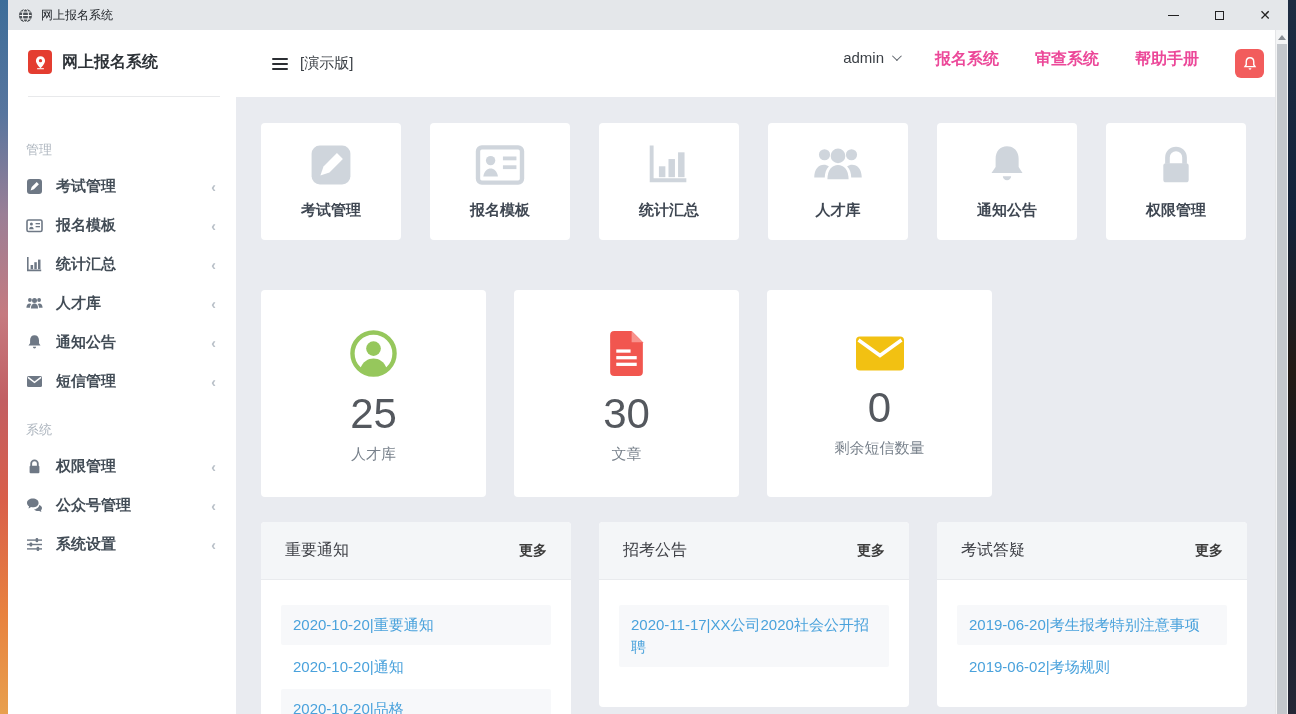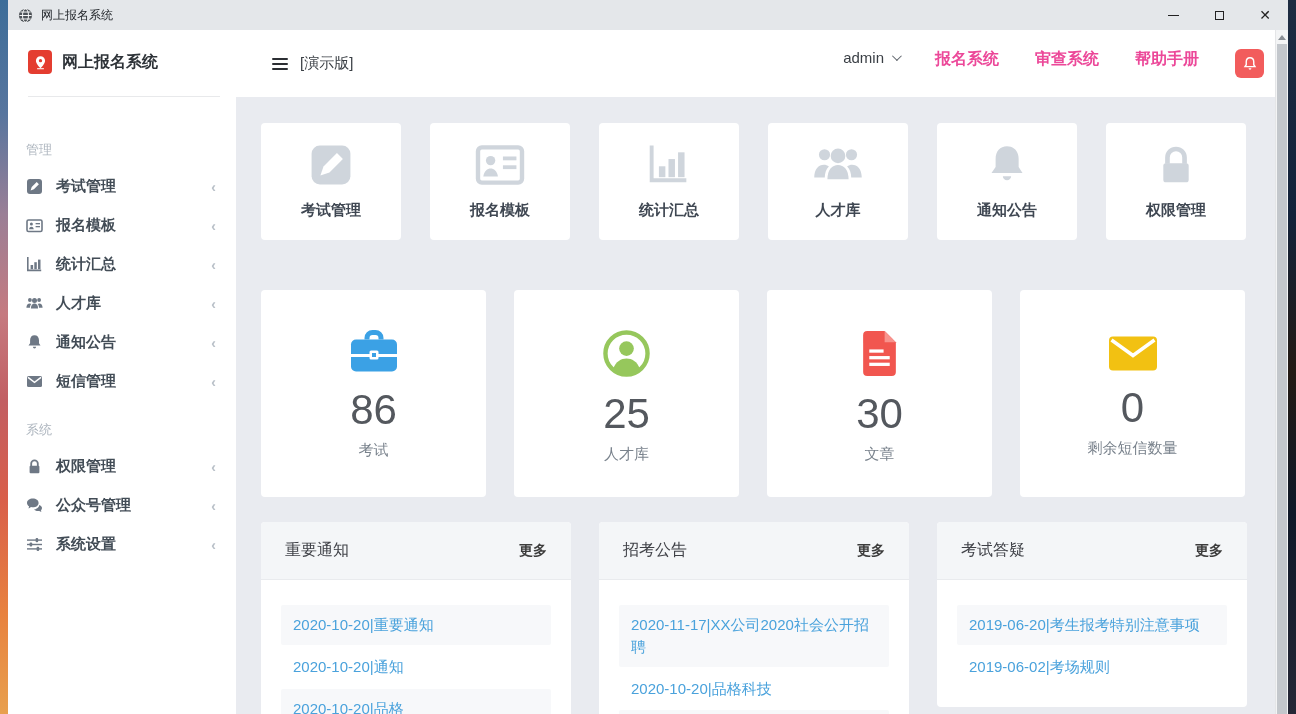--- a/index.html
+++ b/index.html
@@ -311,31 +311,20 @@
               <svg width="44" height="44" viewBox="0 0 17 17" fill="currentColor">
                   <path d="M5.2 8V5.6a3.3 3.3 0 0 1 6.6 0V8" fill="none" stroke="currentColor" stroke-width="1.8"></path>
                   <rect x="3.6" y="7.8" width="9.8" height="7.4" rx="1"></rect>
                 </svg>
               <span class="label">权限管理</span>
             </div>
           </div>
 
           <div class="stat-row">
             <div class="stat-card">
-              <svg class="c-blue" width="48" height="43" viewBox="0 0 48 43" fill="currentColor">
-                  <path d="M17 9.5V8a5.5 5.5 0 0 1 5.5-5.5h3A5.5 5.5 0 0 1 31 8v1.5" fill="none" stroke="currentColor" stroke-width="5"></path>
-                  <rect x="1" y="9.5" width="46" height="32" rx="5"></rect>
-                  <rect x="1" y="24" width="46" height="3" fill="#fff"></rect>
-                  <rect x="19.5" y="20.5" width="9" height="9" rx="1.5" fill="#fff"></rect>
-                  <rect x="22" y="23" width="4" height="4"></rect>
-                </svg>
-              <div class="stat-value">86</div>
-              <div class="stat-label">考试</div>
-            </div>
-            <div class="stat-card">
               <svg class="c-green" width="47" height="47" viewBox="0 0 48 48" fill="currentColor">
                   <circle cx="24" cy="24" r="21.5" fill="none" stroke="currentColor" stroke-width="4.5"></circle>
                   <circle cx="24" cy="19" r="7.5"></circle>
                   <path d="M10.5 39.5c2.5-7.5 8-10.5 13.5-10.5s11 3 13.5 10.5a21.5 21.5 0 0 1-27 0z"></path>
                 </svg>
               <div class="stat-value">25</div>
               <div class="stat-label">人才库</div>
             </div>
             <div class="stat-card">
               <svg class="c-red" width="37" height="47" viewBox="0 0 36 46" fill="currentColor">
@@ -370,21 +359,20 @@
                 <a class="panel-item">2020-10-20|品格</a>
               </div>
             </div>
             <div class="panel">
               <div class="panel-head">
                 <span class="panel-title">招考公告</span>
                 <span class="panel-more">更多</span>
               </div>
               <div class="panel-list">
                 <a class="panel-item">2020-11-17|XX公司2020社会公开招聘</a>
-                <a class="panel-item">2020-10-20|品格科技</a>
                 <a class="panel-item"></a>
               </div>
             </div>
             <div class="panel">
               <div class="panel-head">
                 <span class="panel-title">考试答疑</span>
                 <span class="panel-more">更多</span>
               </div>
               <div class="panel-list">
                 <a class="panel-item">2019-06-20|考生报考特别注意事项</a>

